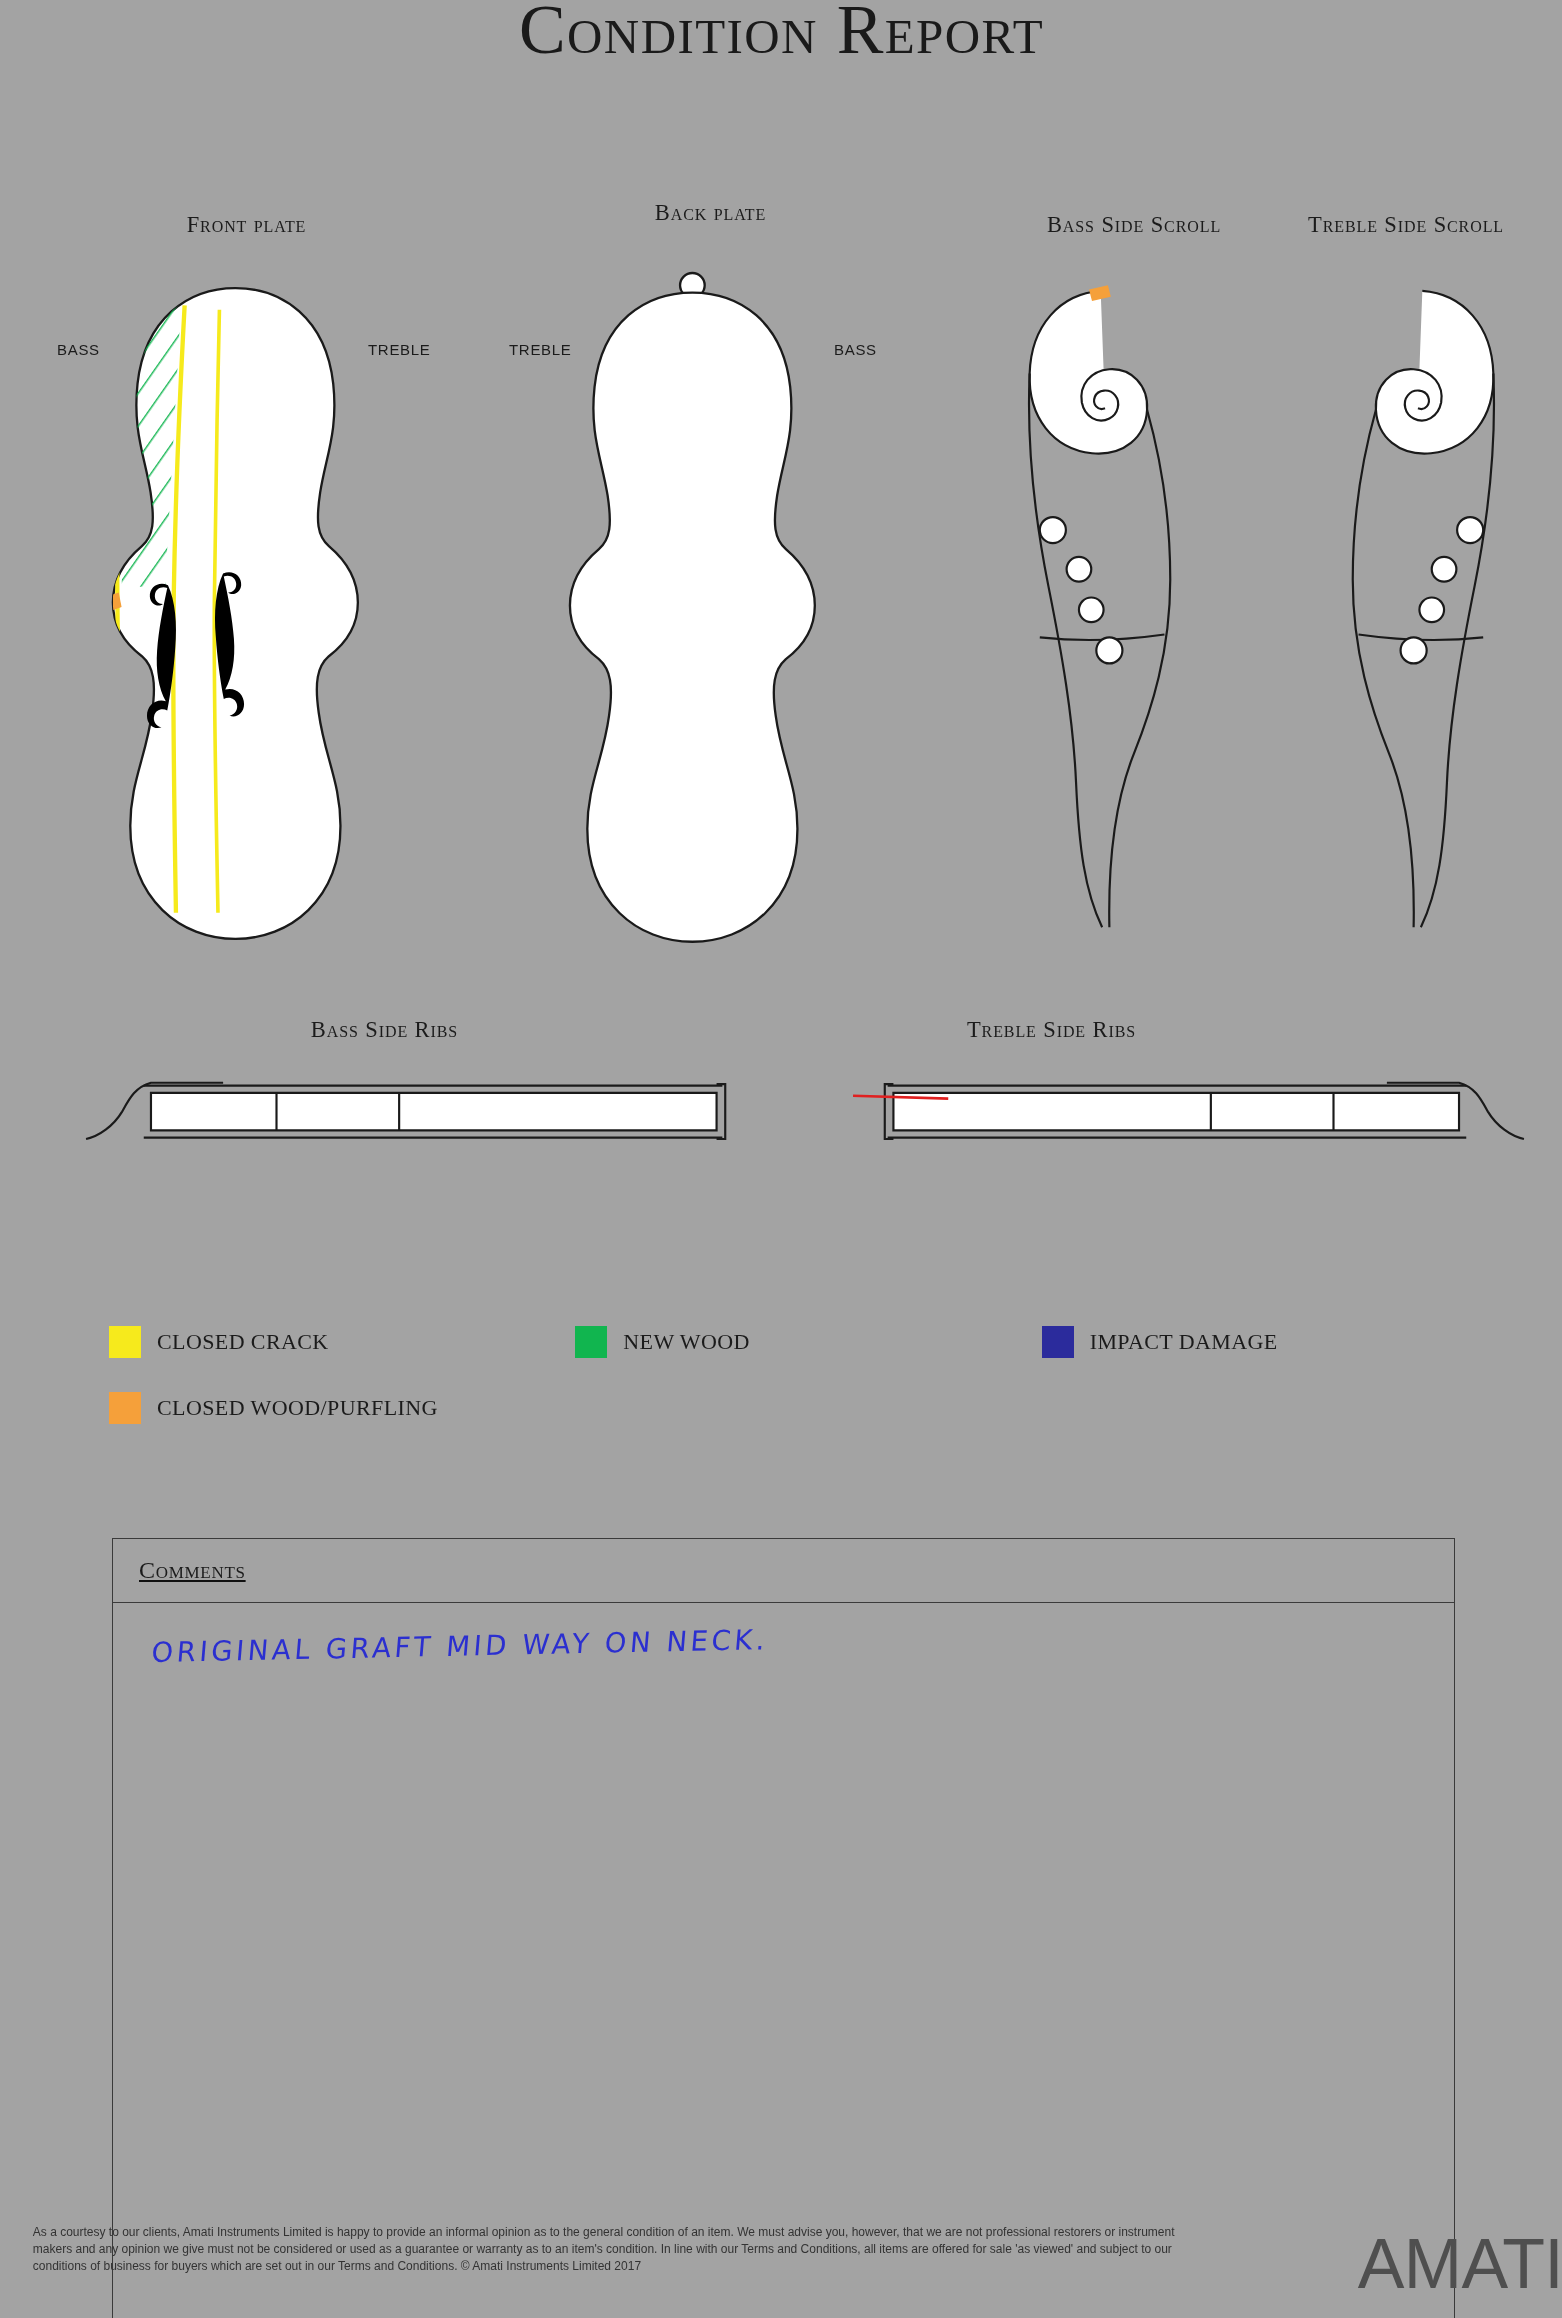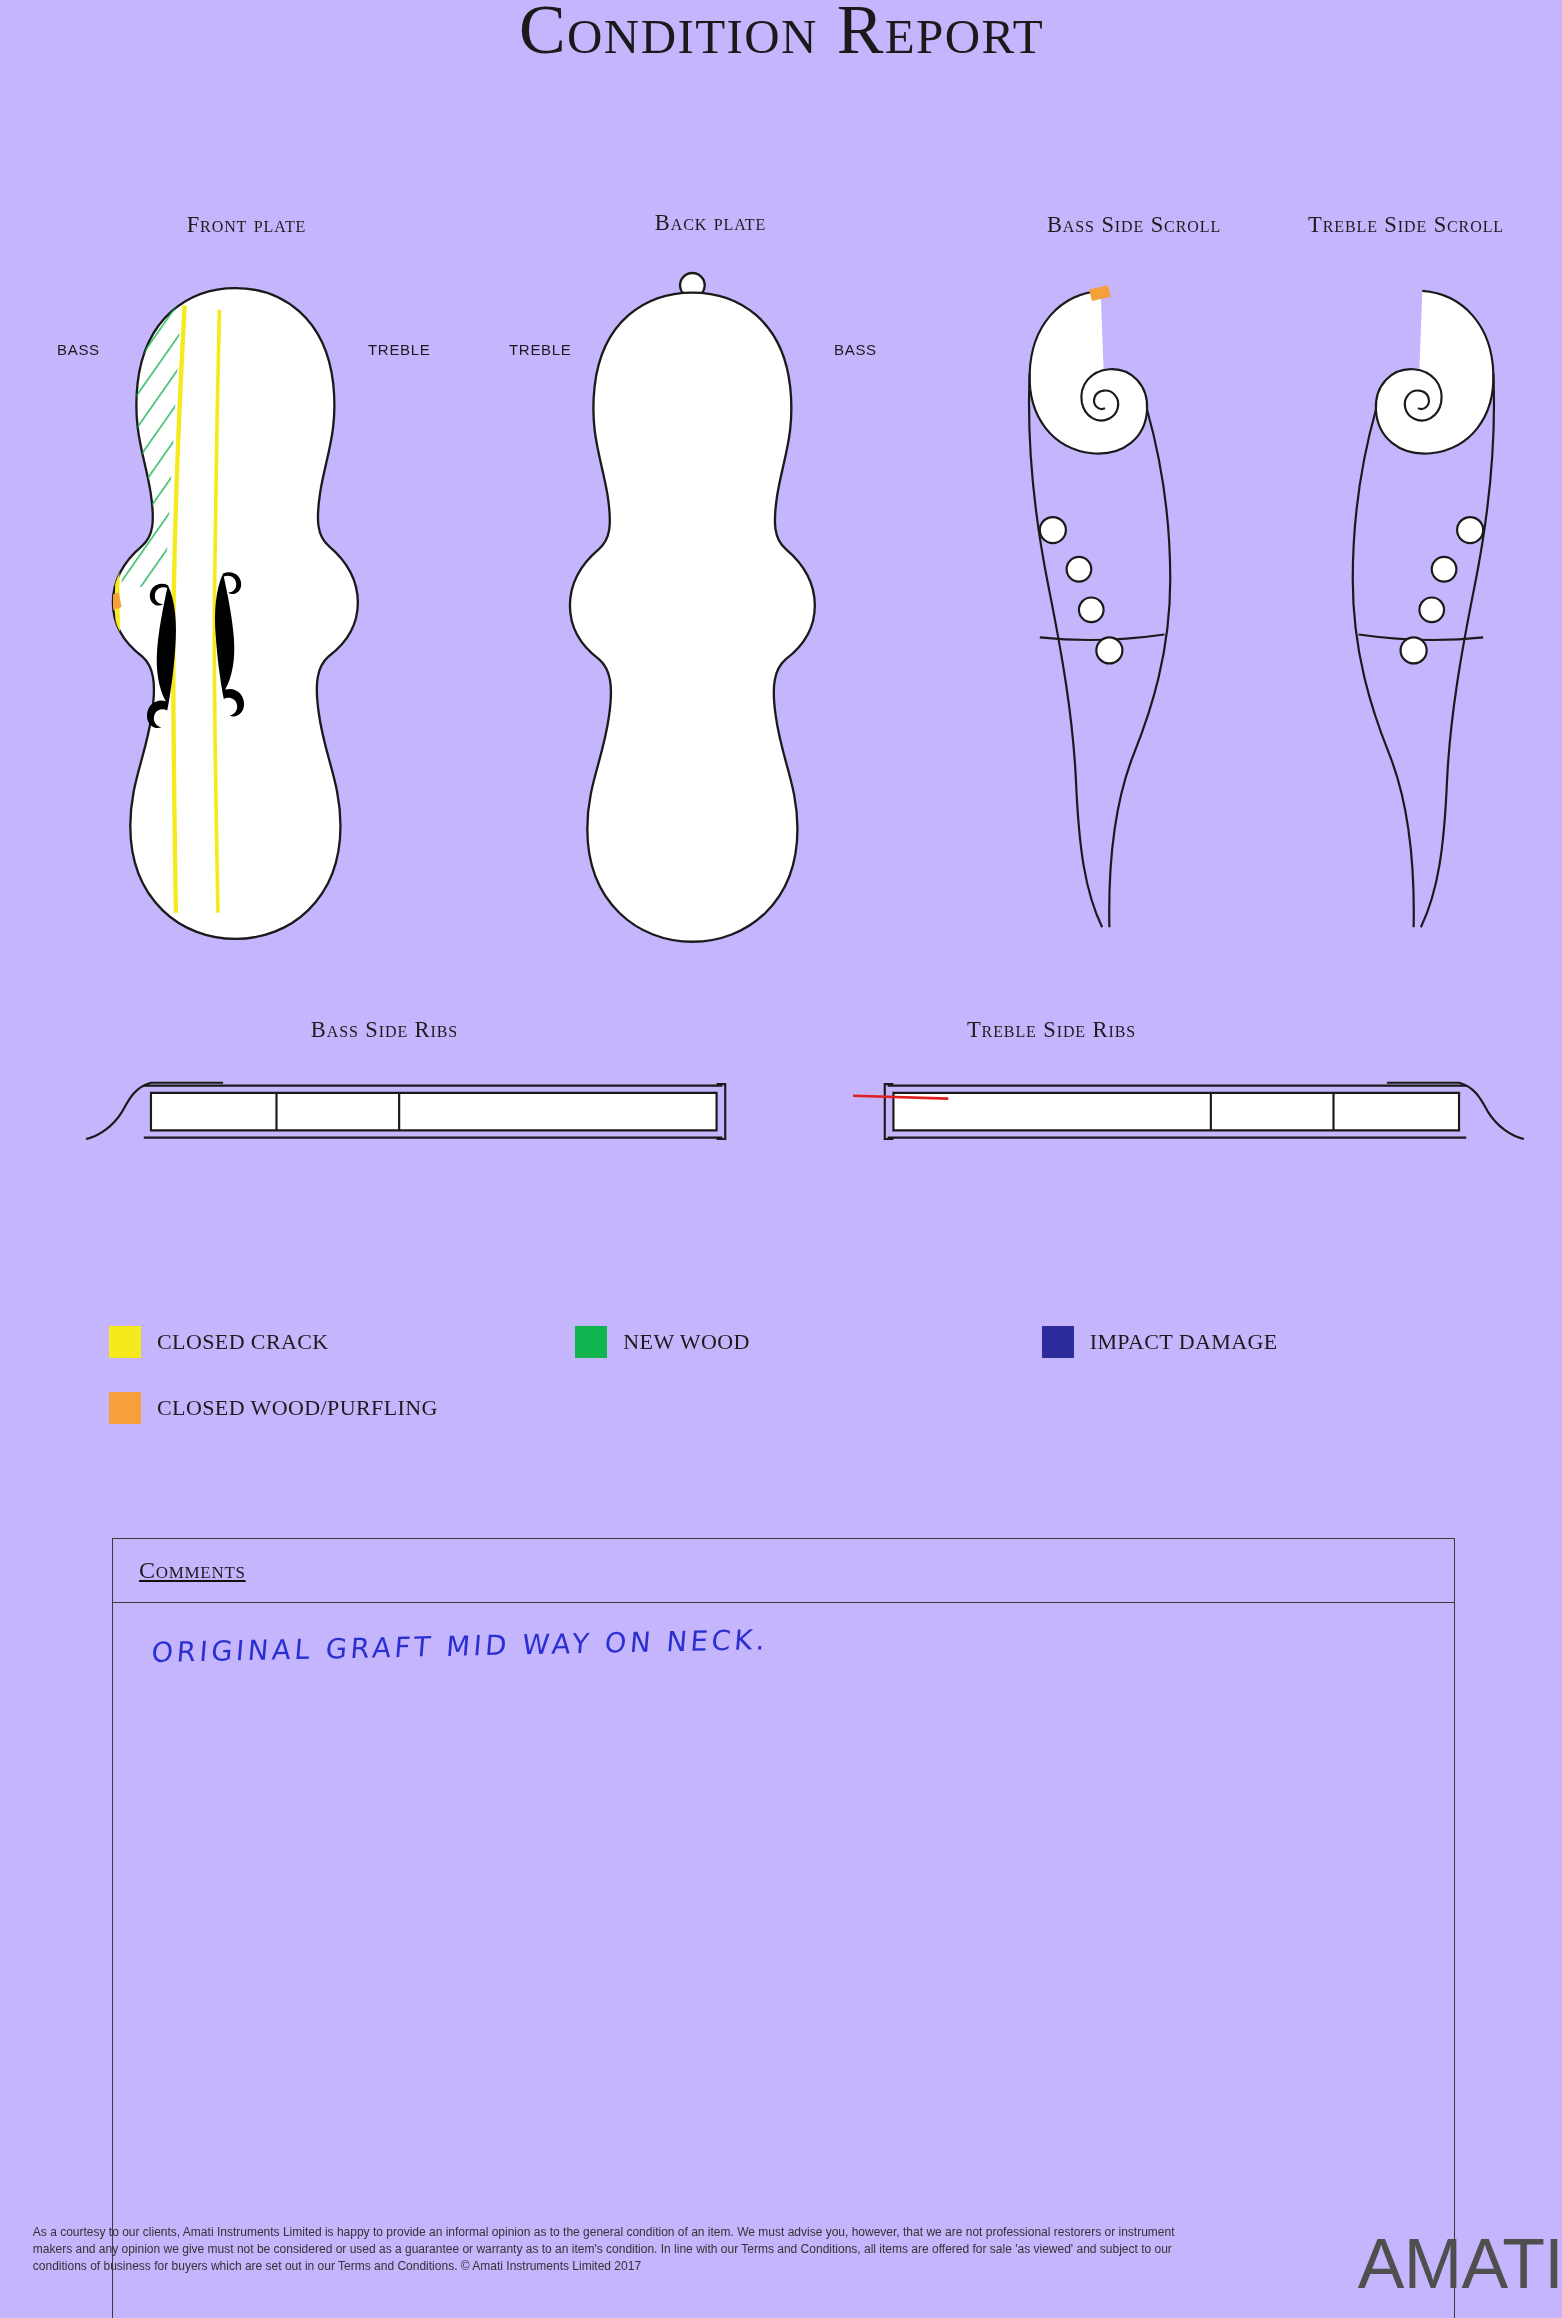--- a/index.html
+++ b/index.html
@@ -9,21 +9,21 @@
   }
   body {
     font-family: "Liberation Serif", serif;
     color: #111;
   }
   .page {
     position: relative;
     width: 1563px;
     height: 2319px;
     margin: 0 auto;
-    background: #c4b5fd;
+    background: #a3a3a3;
     overflow: hidden;
   }
 
   
   .title {
     position: absolute;
     top: -10px;
     left: 0;
     width: 100%;
     text-align: center;
@@ -208,21 +208,21 @@
     <g fill="#000">
       <path d="M182,428 c-12,-6 -26,2 -25,16 c1,11 12,15 18,10 c-8,0 -12,-6 -11,-13 c1,-8 9,-12 17,-9
                c-6,28 -12,58 -14,86 c-2,28 2,52 12,70 c-14,-4 -26,6 -26,20 c0,13 11,20 20,16
                c-8,-2 -12,-9 -10,-16 c2,-8 11,-11 18,-7 c5,-26 9,-56 11,-86 c3,-34 0,-66 -10,-87 z"></path>
       <path d="M258,412 c12,-6 26,2 25,16 c-1,11 -12,15 -18,10 c8,0 12,-6 11,-13 c-1,-8 -9,-12 -17,-9
                c6,28 12,58 14,86 c2,28 -2,52 -12,70 c14,-4 26,6 26,20 c0,13 -11,20 -20,16
                c8,-2 12,-9 10,-16 c-2,-8 -11,-11 -18,-7 c-5,-26 -9,-56 -11,-86 c-3,-34 0,-66 10,-87 z"></path>
     </g>
   </svg>
 
-  <div class="caption" style="left:551px; top:210px; width:319px;">Back plate</div>
+  <div class="caption" style="left:551px; top:200px; width:319px;">Back plate</div>
   <div class="sidelabel" style="left:509px; top:341px;">TREBLE</div>
   <div class="sidelabel" style="left:834px; top:341px;">BASS</div>
 
   <svg class="diagram" style="left:493px; top:252px;" width="406" height="697" viewBox="0 0 560 962">
     <circle cx="275" cy="46" r="17" fill="#fff" stroke="#1a1a1a" stroke-width="3.2"></circle>
     <path d="M275,56 C340,56 400,96 410,186 C417,251 400,286 392,336
              C386,376 388,396 404,410 C430,432 444,456 444,488
              C444,520 428,544 404,562 C388,576 384,598 390,640
              C398,700 420,736 420,796 C420,898 350,952 275,952
              C200,952 130,898 130,796 C130,736 152,700 160,640

